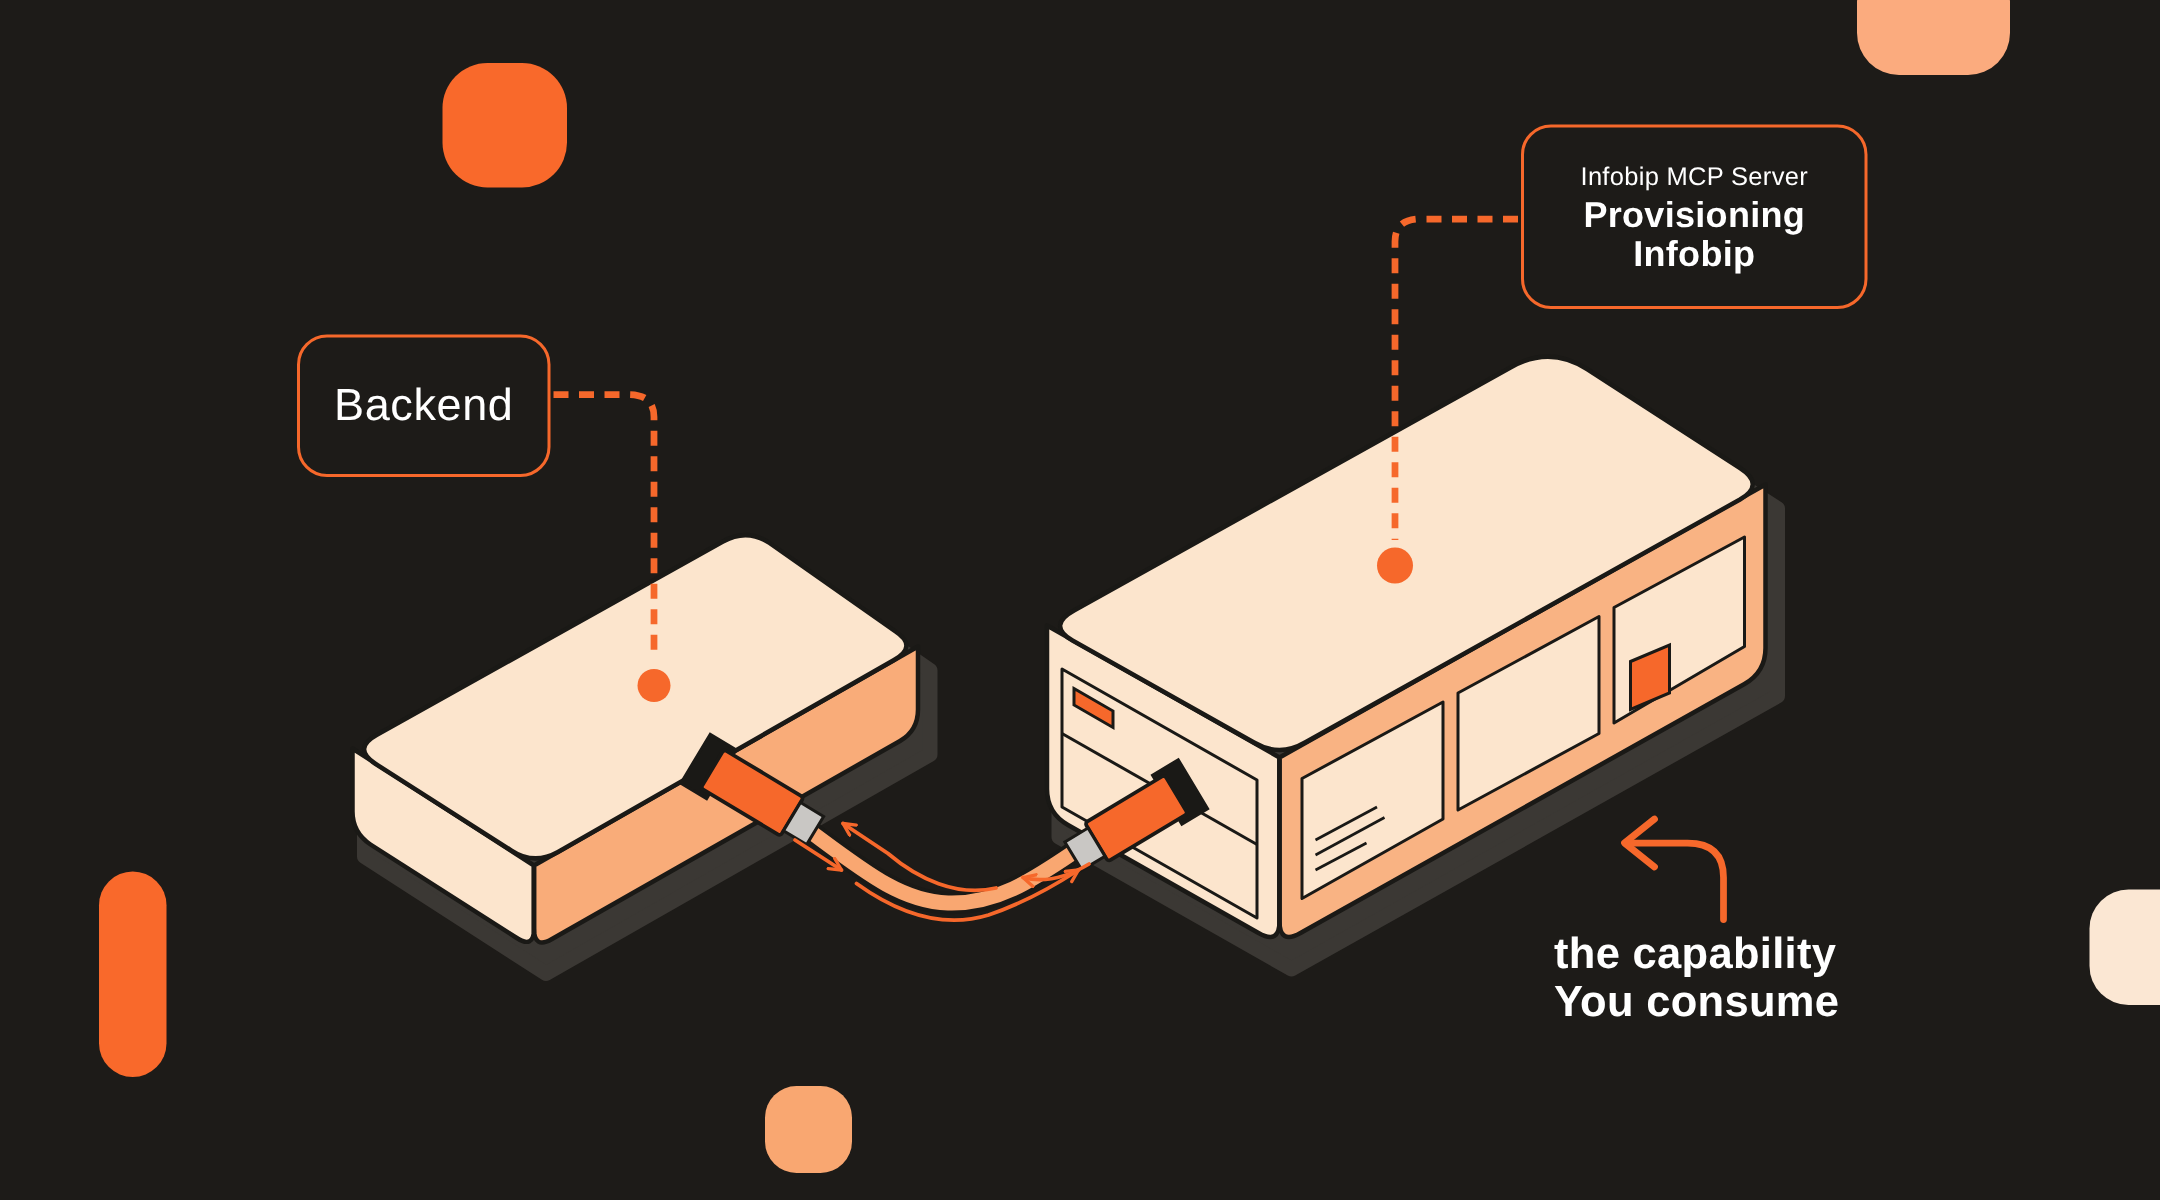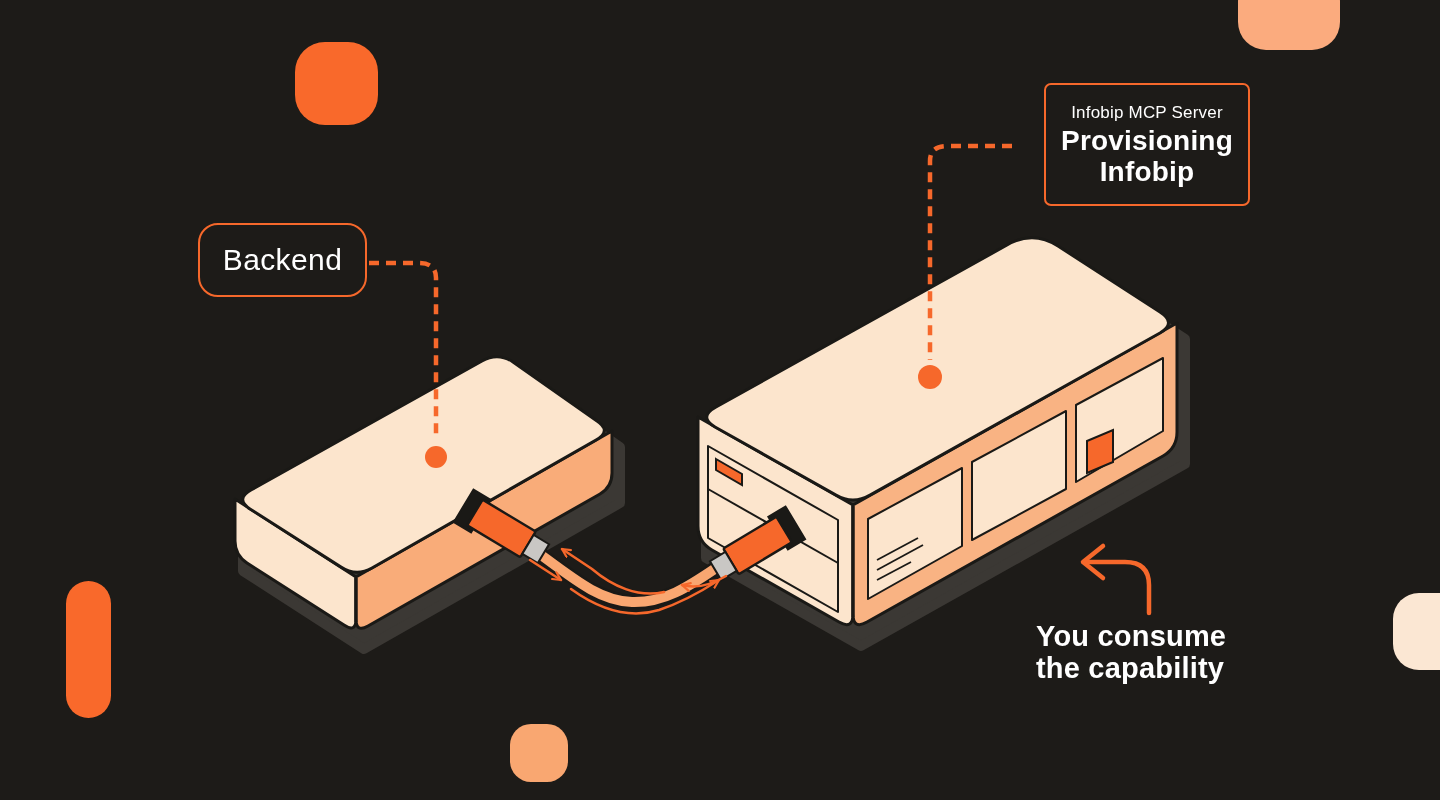--- a/index.html
+++ b/index.html
@@ -31,25 +31,25 @@
   .decor.sq-tr{left:1238px;top:-26px;width:102px;height:76px;border-radius:28px;background:var(--decor-peach-light);}
   .decor.pill-left{left:66px;top:581px;width:45px;height:137px;border-radius:23px;background:var(--shape-orange);}
   .decor.sq-bottom{left:510px;top:724px;width:58px;height:58px;border-radius:21px;background:var(--decor-peach);}
   .decor.sq-right{left:1393px;top:593px;width:80px;height:77px;border-radius:26px;background:var(--decor-cream);}
   
   .label-box{
     position:absolute;border:2px solid var(--accent-orange);
     color:var(--text-white);box-sizing:border-box;
     display:flex;flex-direction:column;align-items:center;justify-content:center;
   }
-  .backend-label{left:198px;top:223px;width:169px;height:74px;border-radius:20px;}
+  .backend-label{left:198px;top:223px;width:169px;height:95px;border-radius:20px;}
   .backend-label .big{font-size:30px;letter-spacing:.4px;}
-  .mcp-label{left:1014px;top:83px;width:206px;height:123px;border-radius:7px;padding-top:2px;margin-left:30px;}
+  .mcp-label{left:1014px;top:83px;width:231px;height:123px;border-radius:20px;padding-top:2px;}
   .mcp-label .eyebrow{font-size:17px;letter-spacing:.2px;margin-bottom:3px;}
-  .mcp-label .title{font-size:28px;font-weight:bold;line-height:1.1;letter-spacing:.2px;}
+  .mcp-label .title{font-size:24px;font-weight:bold;line-height:1.1;letter-spacing:.2px;}
   
   .caption{
     position:absolute;left:1036px;top:620px;width:220px;
     color:var(--text-white);font-size:29px;font-weight:bold;line-height:1.12;
     letter-spacing:.2px;
   }
   
   .f-cream{fill:var(--cream);}
   .f-side{fill:var(--side-peach);}
   .f-frame{fill:var(--frame-peach);}
@@ -159,17 +159,17 @@
     <span class="big">Backend</span>
   </div>
 
   <div class="label-box mcp-label">
     <span class="eyebrow">Infobip MCP Server</span>
     <span class="title">Provisioning</span>
     <span class="title">Infobip</span>
   </div>
 
   <div class="caption">
+    <div>the capability</div>
     <div>You consume</div>
-    <div>the capability</div>
   </div>
 
 </div>
 
 </body></html>

